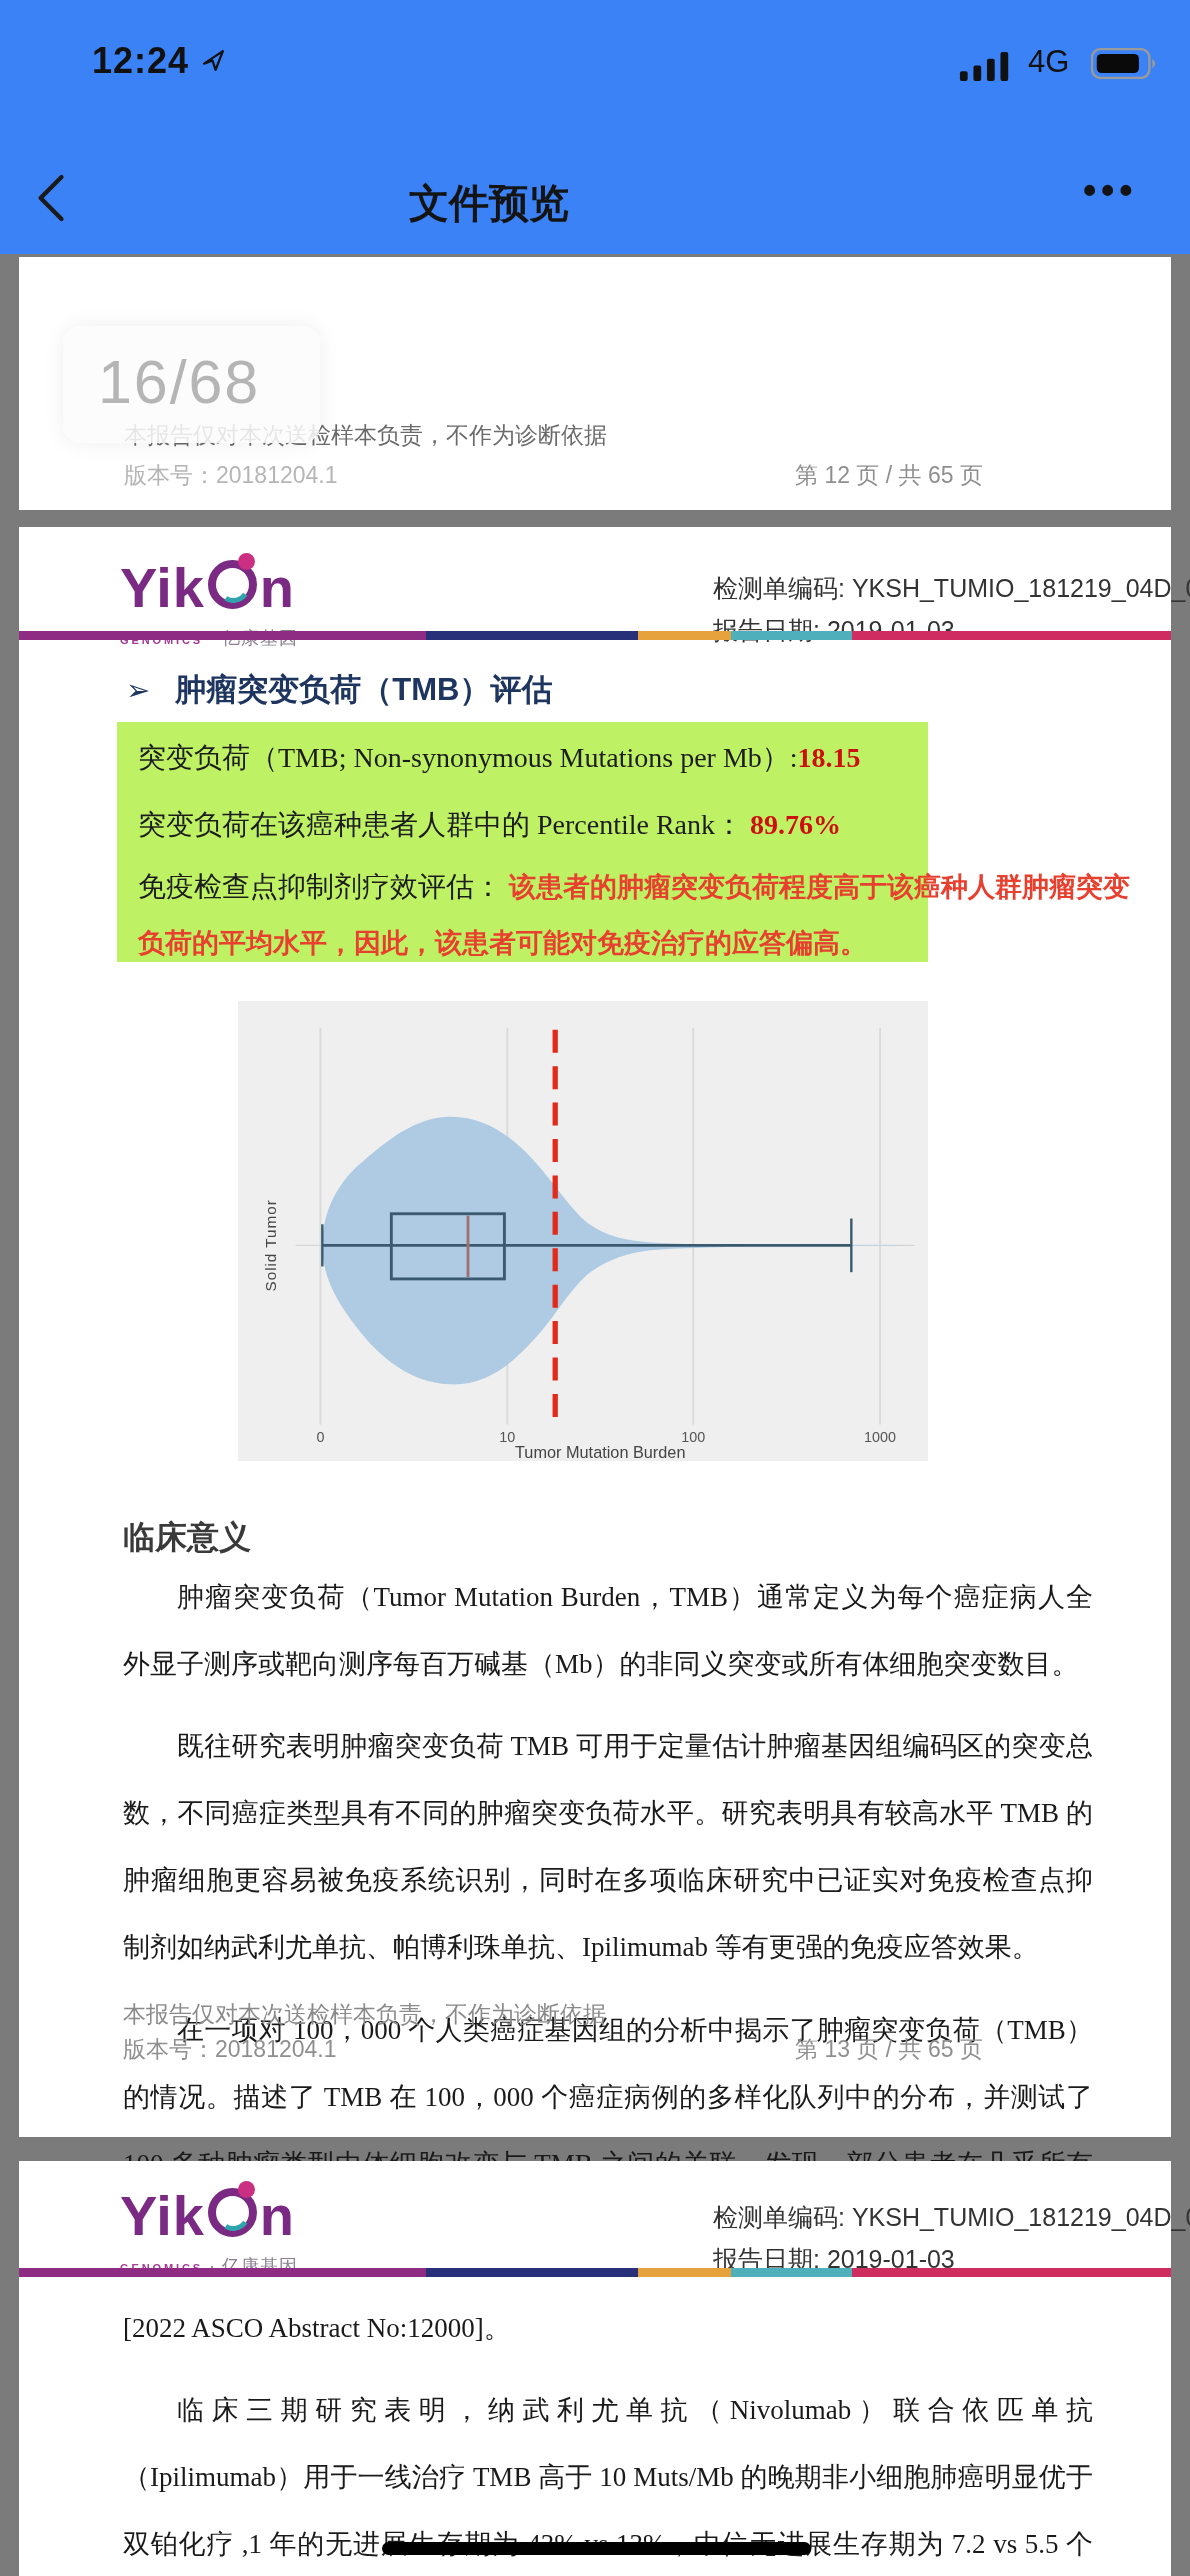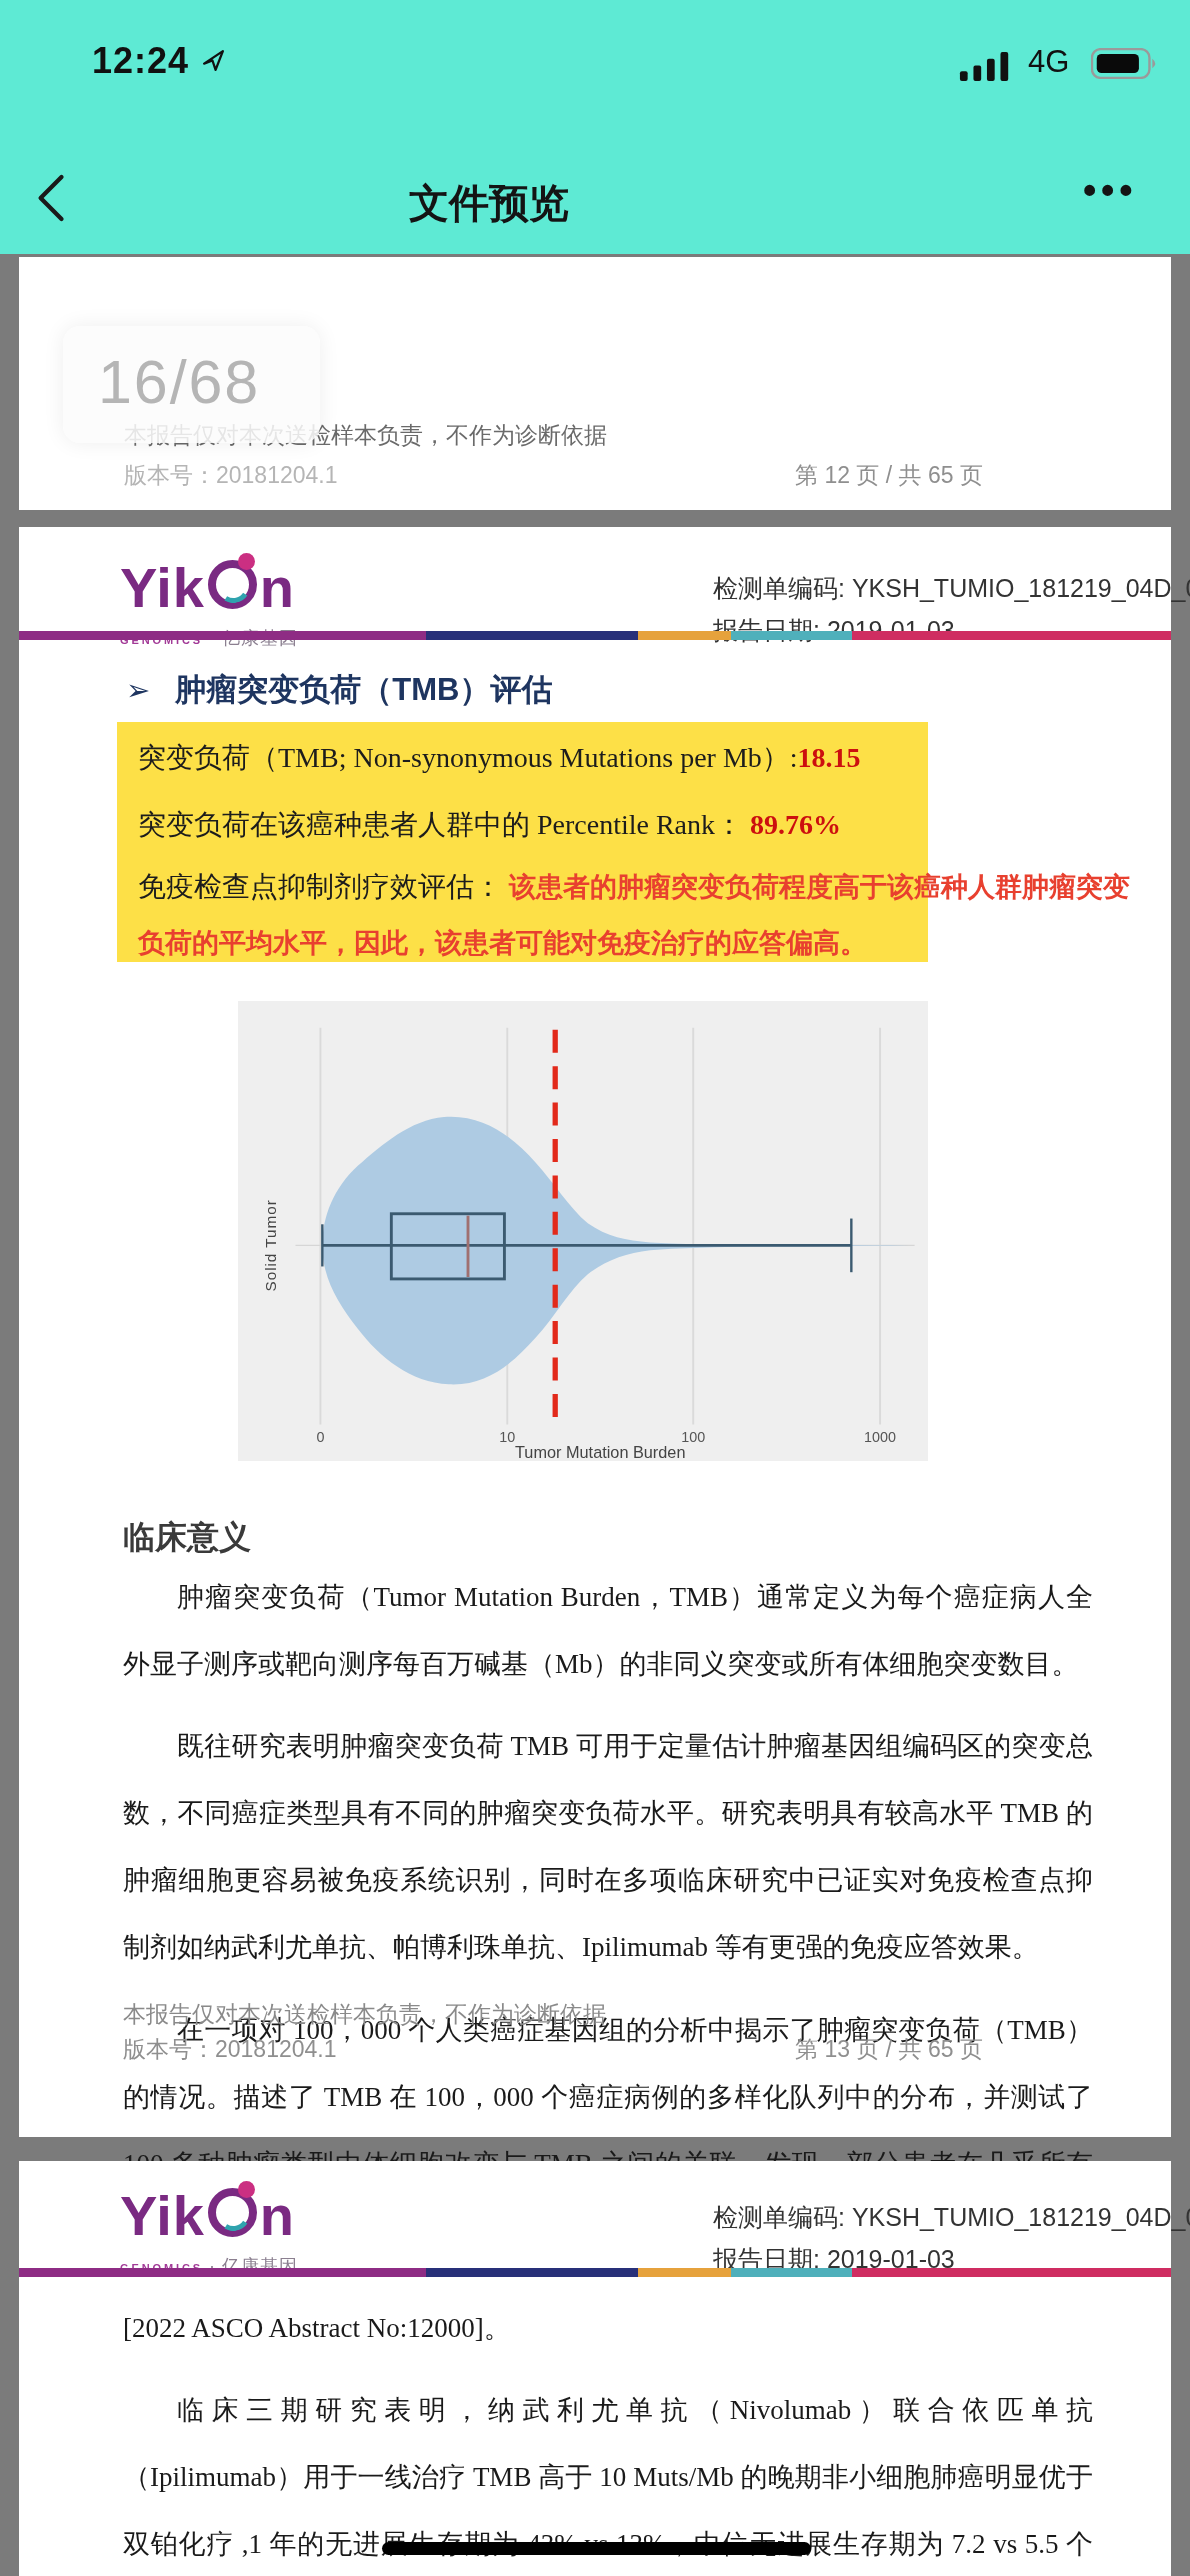--- a/index.html
+++ b/index.html
@@ -1,21 +1,21 @@
 <!DOCTYPE html>
 <html><head>
 <meta charset="utf-8">
 <style>
   html,body{margin:0;padding:0;}
   body{width:1190px;height:2576px;position:relative;background:#7b7b7b;
        font-family:"Liberation Sans","DejaVu Sans",sans-serif;-webkit-font-smoothing:antialiased;}
   .abs{position:absolute;}
 
   
-  #chrome{left:0;top:0;width:1190px;height:254px;background:#5eead4;z-index:40;}
+  #chrome{left:0;top:0;width:1190px;height:254px;background:#3b82f6;z-index:40;}
   #time{left:92px;top:40px;font-size:36px;font-weight:700;color:#111;letter-spacing:1px;}
   #loc-arrow{left:201px;top:48px;}
   #sig{left:958px;top:50px;}
   #net{left:1028px;top:44px;font-size:31px;color:#111;}
   #batt{left:1091px;top:48px;}
   #nav-back{left:33px;top:171px;width:38px;height:54px;cursor:pointer;}
   #nav-title{left:0;top:176px;width:978px;text-align:center;font-size:40px;font-weight:700;color:#141414;}
   #nav-more{left:1083px;top:169px;font-size:38px;color:#141414;letter-spacing:4.8px;font-weight:700;cursor:pointer;}
 
   
@@ -47,21 +47,21 @@
   .stripe{left:0;width:1152px;height:8.6px;display:flex;}
   .stripe .s1{width:35.3%;background:#8e2c84;}
   .stripe .s2{width:18.4%;background:#283079;}
   .stripe .s3{width:8.1%;background:#e6a23c;}
   .stripe .s4{width:10.5%;background:#4fb0bb;}
   .stripe .s5{width:27.7%;background:#cf2d61;}
 
   
   #tmb-title{left:107px;top:142px;font-size:31px;font-weight:700;color:#1e3560;}
   #tmb-title .bullet{margin-right:25px;font-size:29px;}
-  #tmb-box{left:98px;top:195px;width:811px;height:240px;background:#fde047;}
+  #tmb-box{left:98px;top:195px;width:811px;height:240px;background:#bef264;}
   .tmb-line{position:absolute;left:21px;font-size:28px;color:#1c1c1c;white-space:nowrap;
             font-family:"Liberation Serif","DejaVu Serif",serif;}
   .red-val{color:#cc0f0f;font-weight:700;}
   .red-sent{color:#e8402f;font-weight:700;font-family:"Liberation Sans","DejaVu Sans",sans-serif;font-size:27px;}
 
   
   #clin-h{left:104px;top:989px;font-size:32px;font-weight:700;color:#3a3a3a;
           font-family:"Liberation Sans","DejaVu Sans",sans-serif;}
   .bodytext{font-family:Liberation Serif, serif;font-size:27px;line-height:67px;
             color:#1a1a1a;text-align:justify;}

